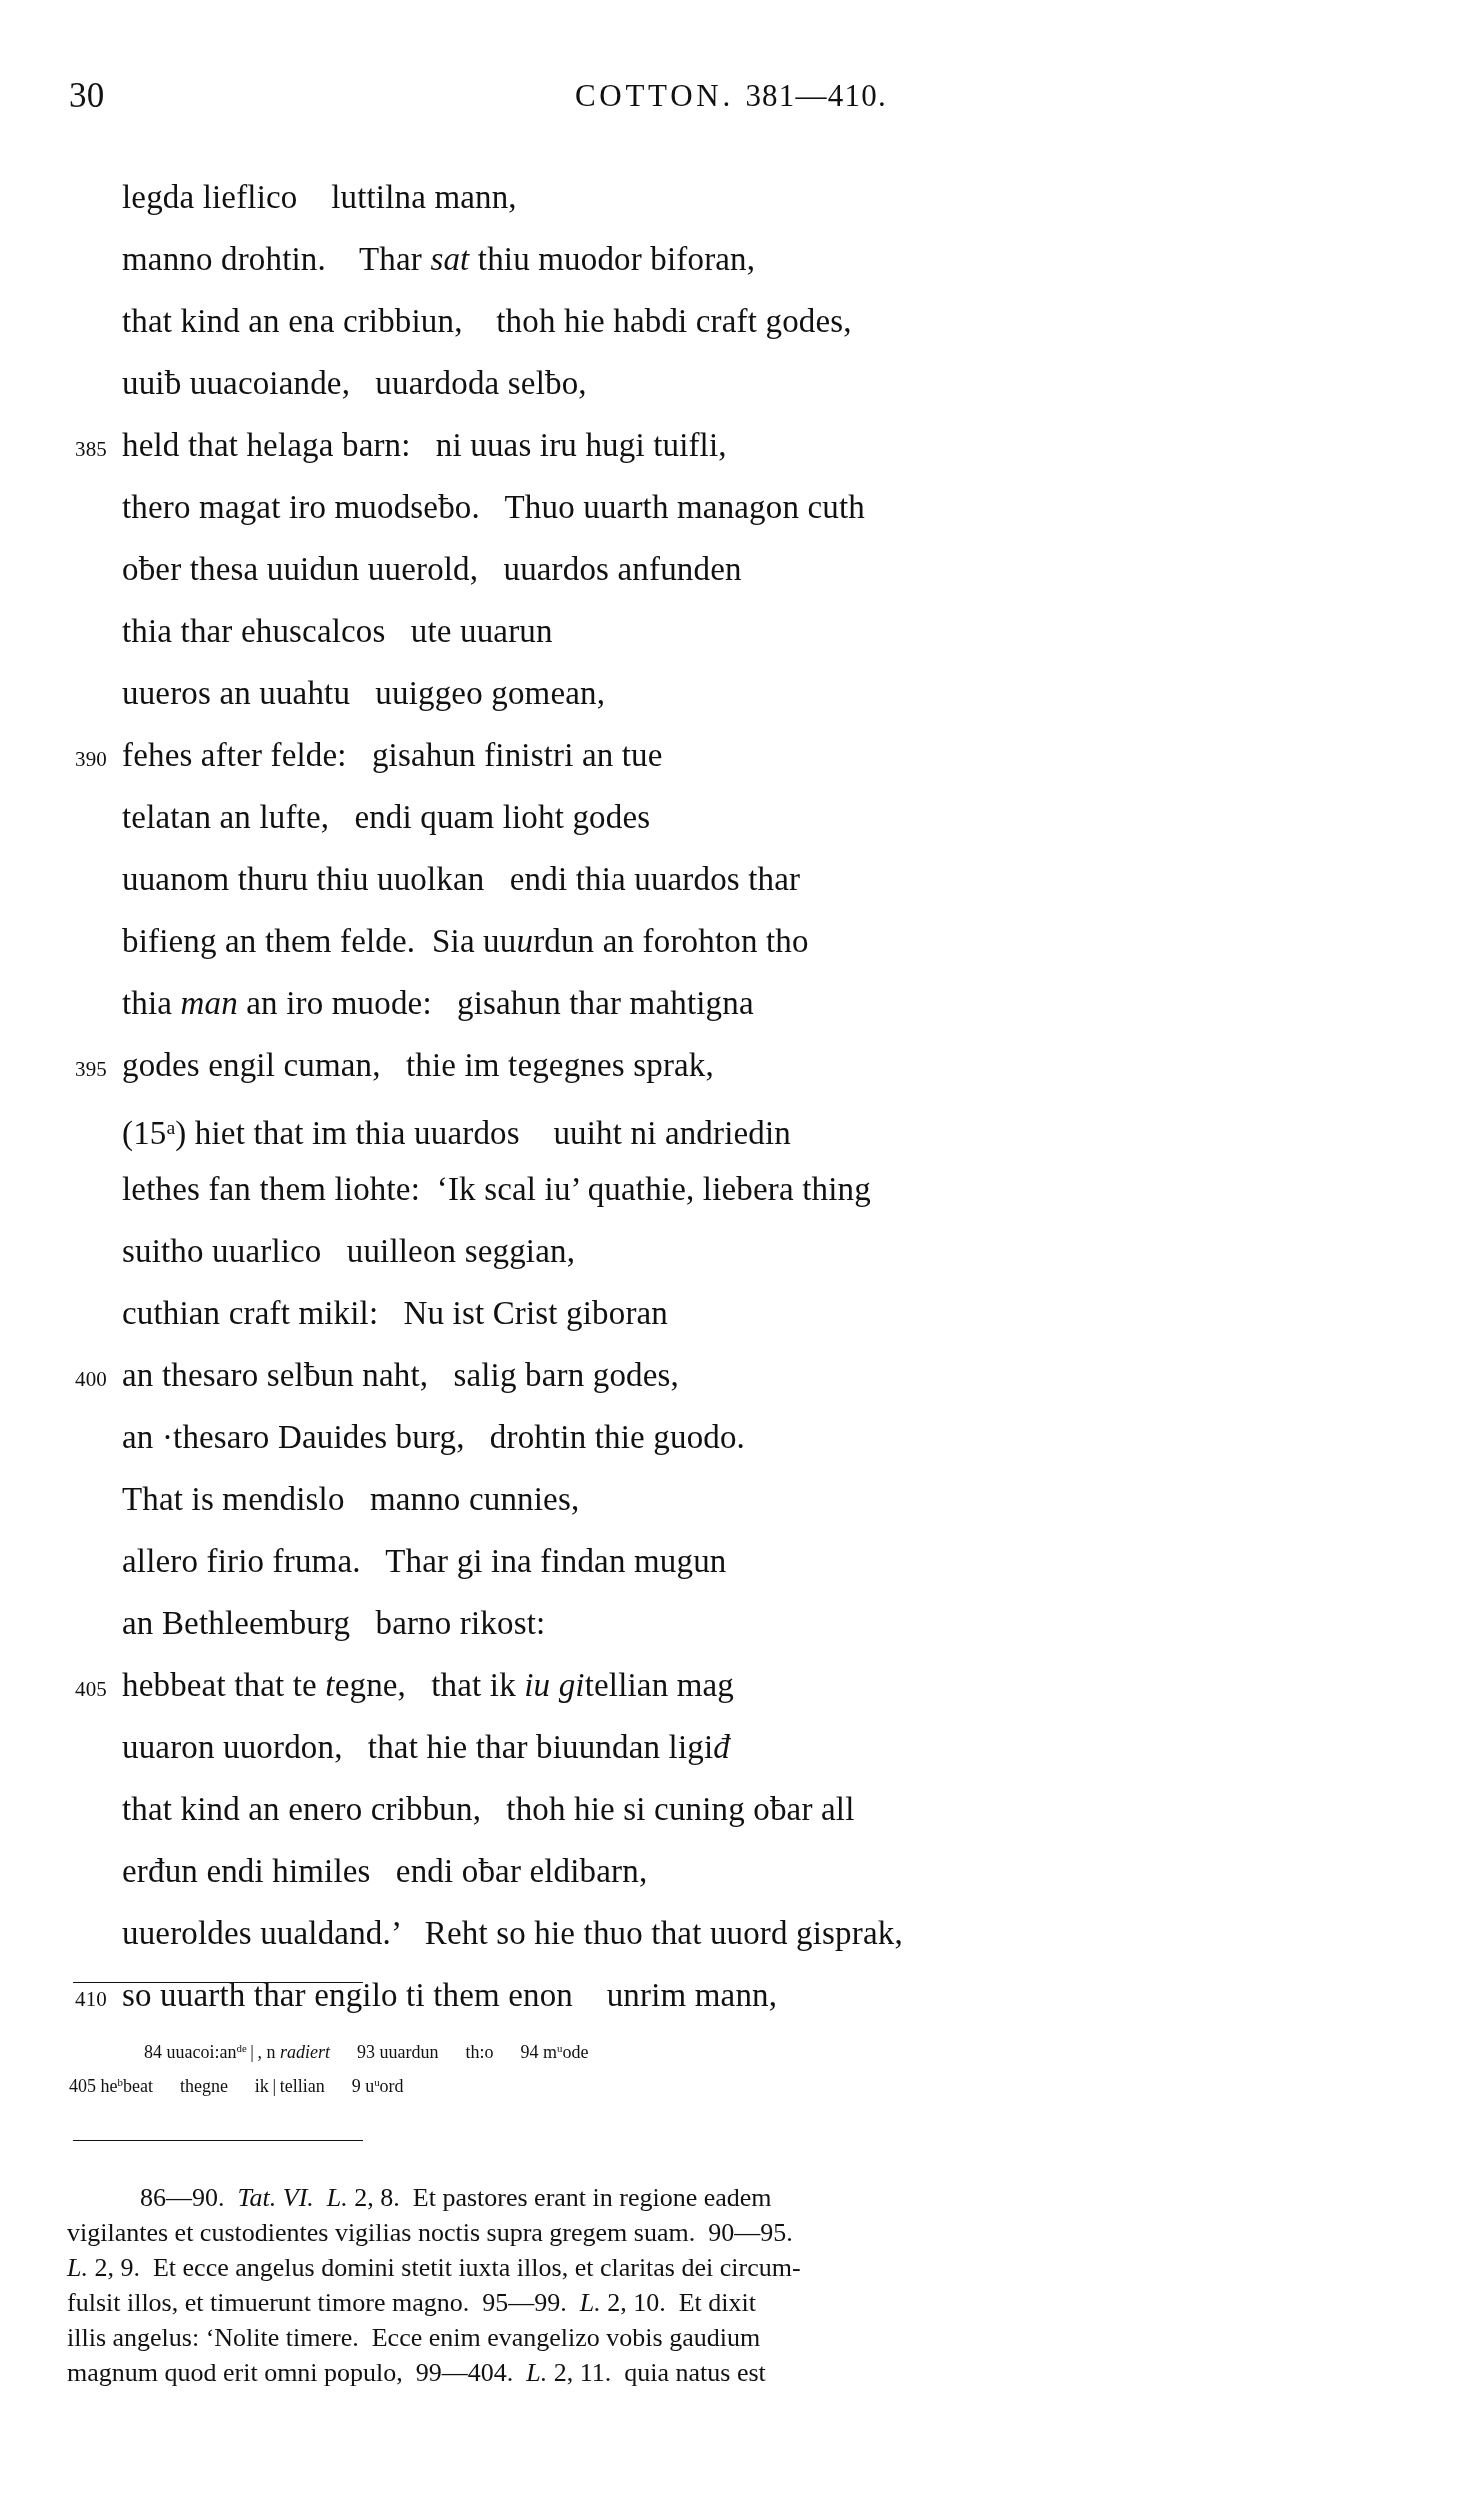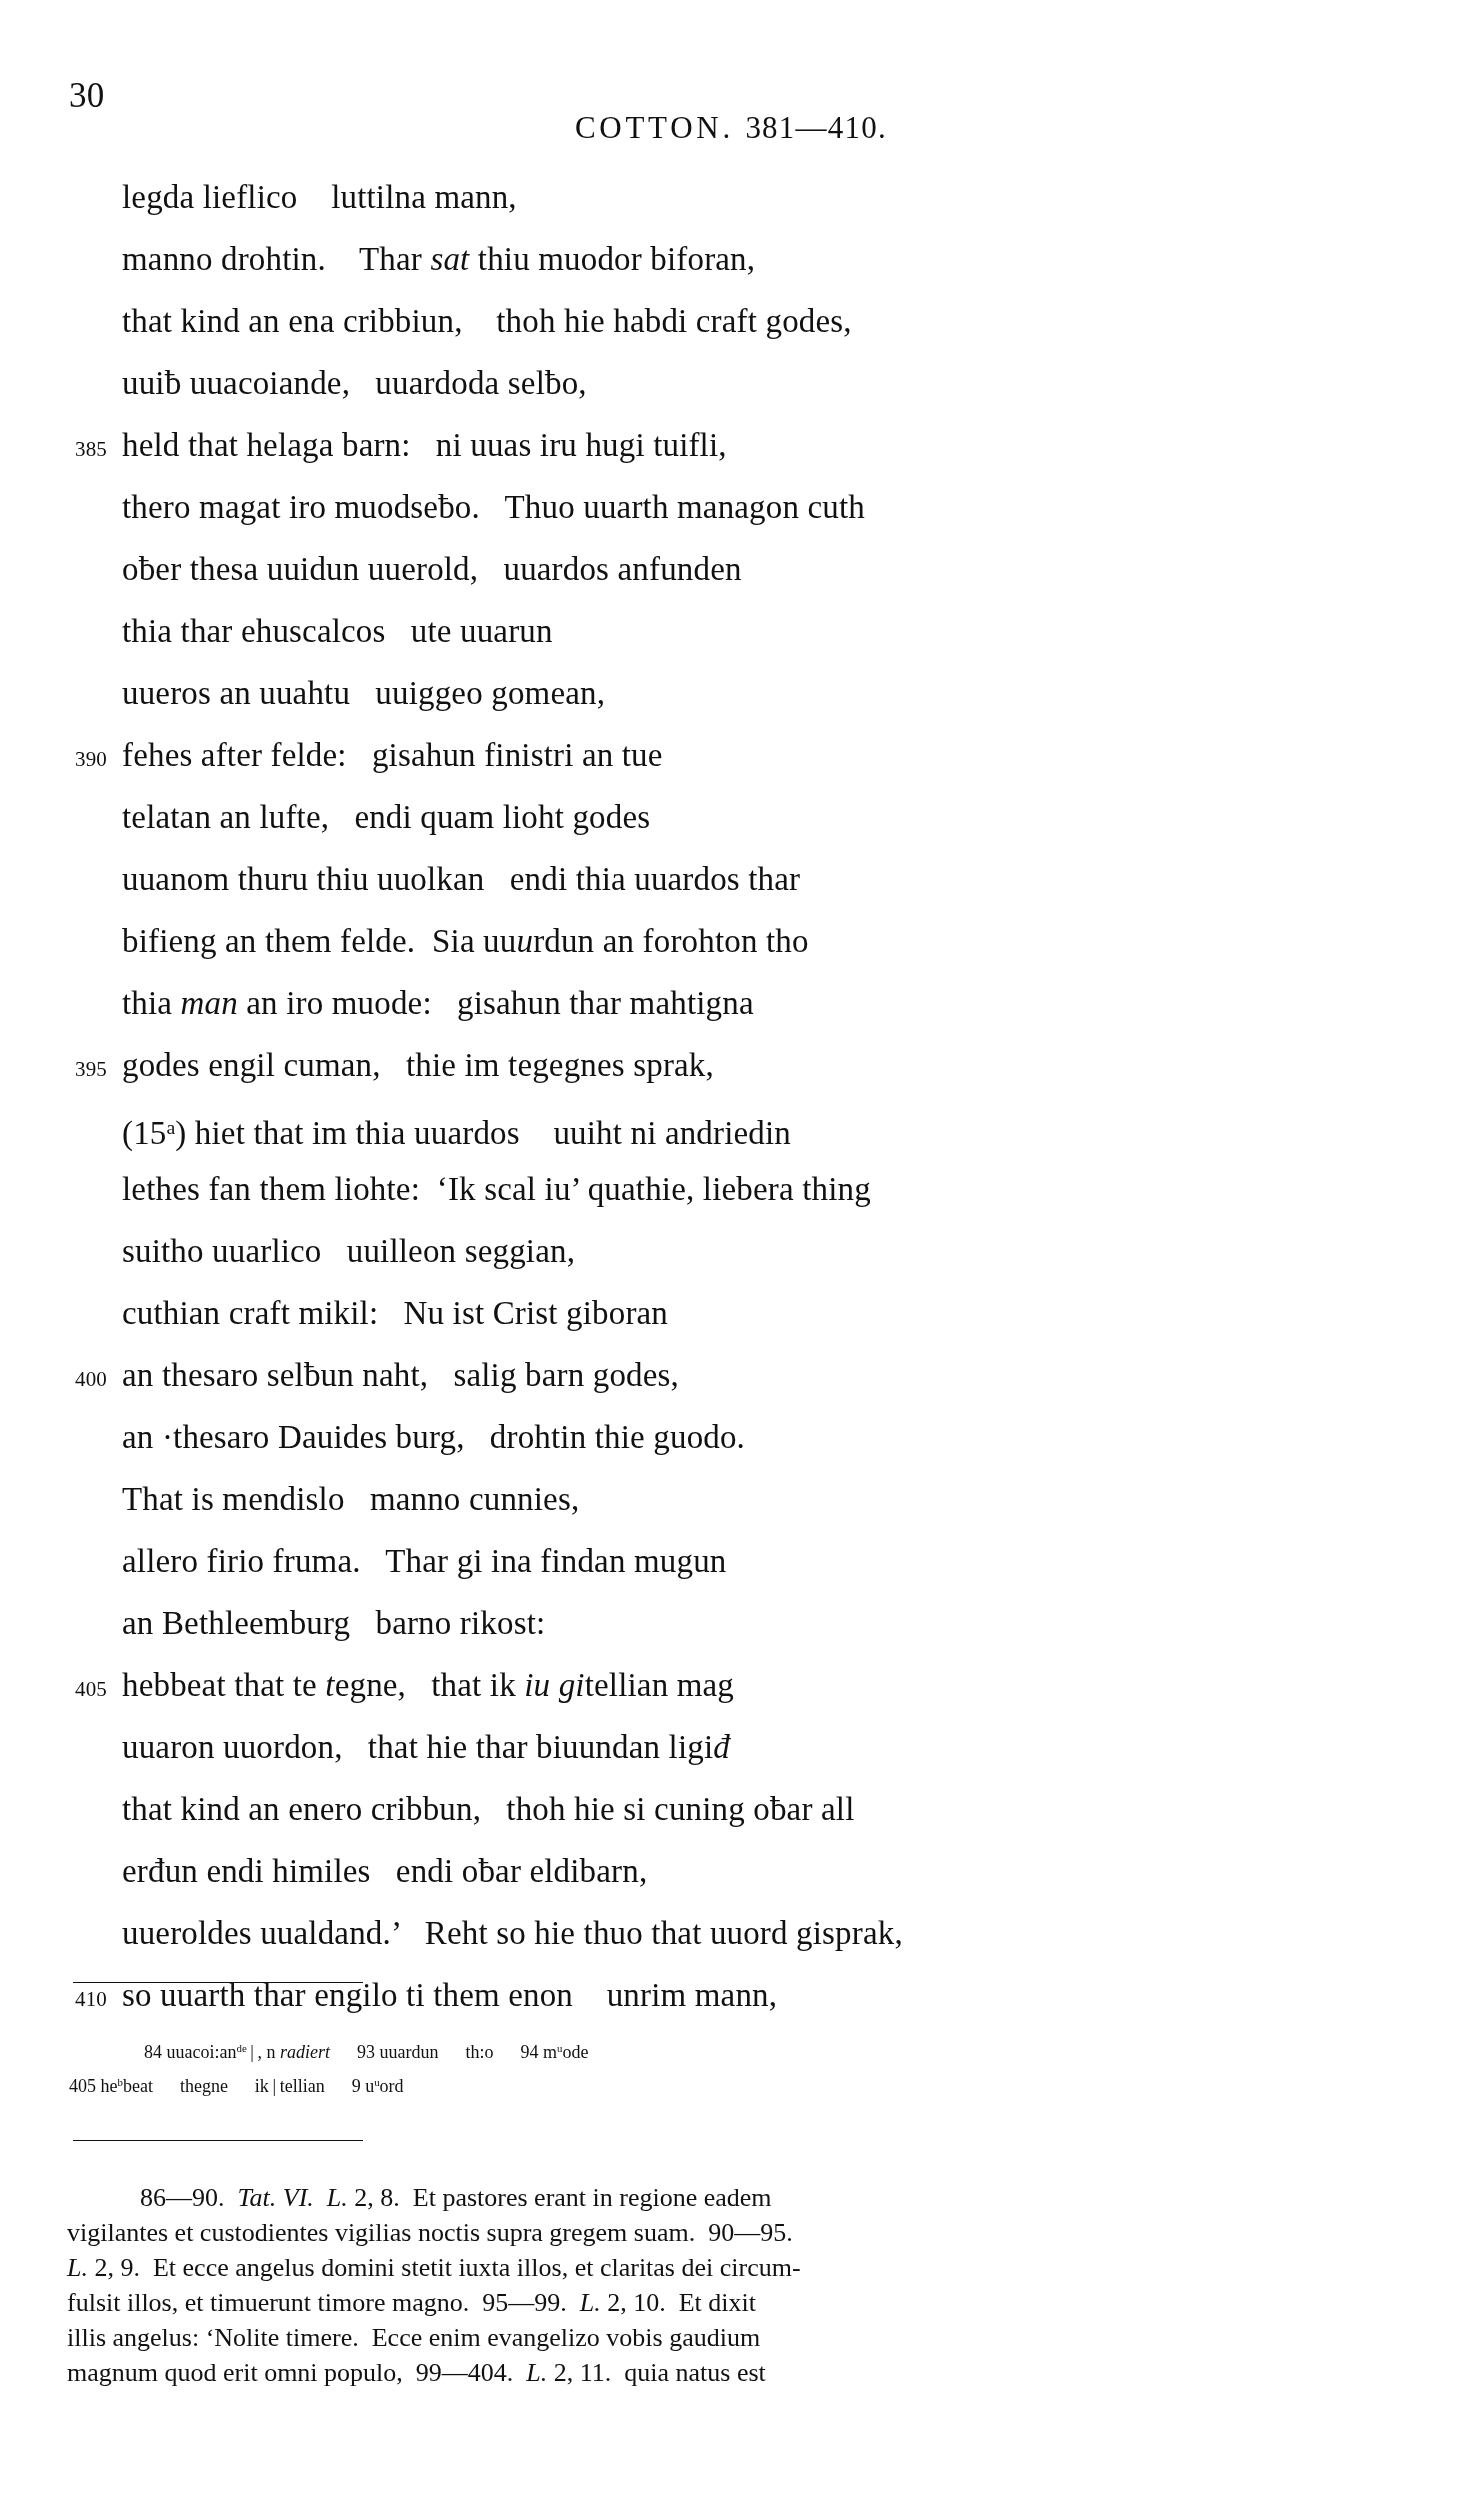--- a/index.html
+++ b/index.html
@@ -44,21 +44,20 @@
   }
   .head-title {
     position: absolute;
     left: 0;
     top: 0;
     width: 1462px;
     text-align: center;
     font-size: 31px;
     line-height: 51px;
     letter-spacing: 0.12em;
-    margin-top: 32px;
   }
   .head-title .smallnum {
     letter-spacing: 0.04em;
   }
 
   
   .verse-block {
     position: absolute;
     top: 166px;
     left: 8px;

